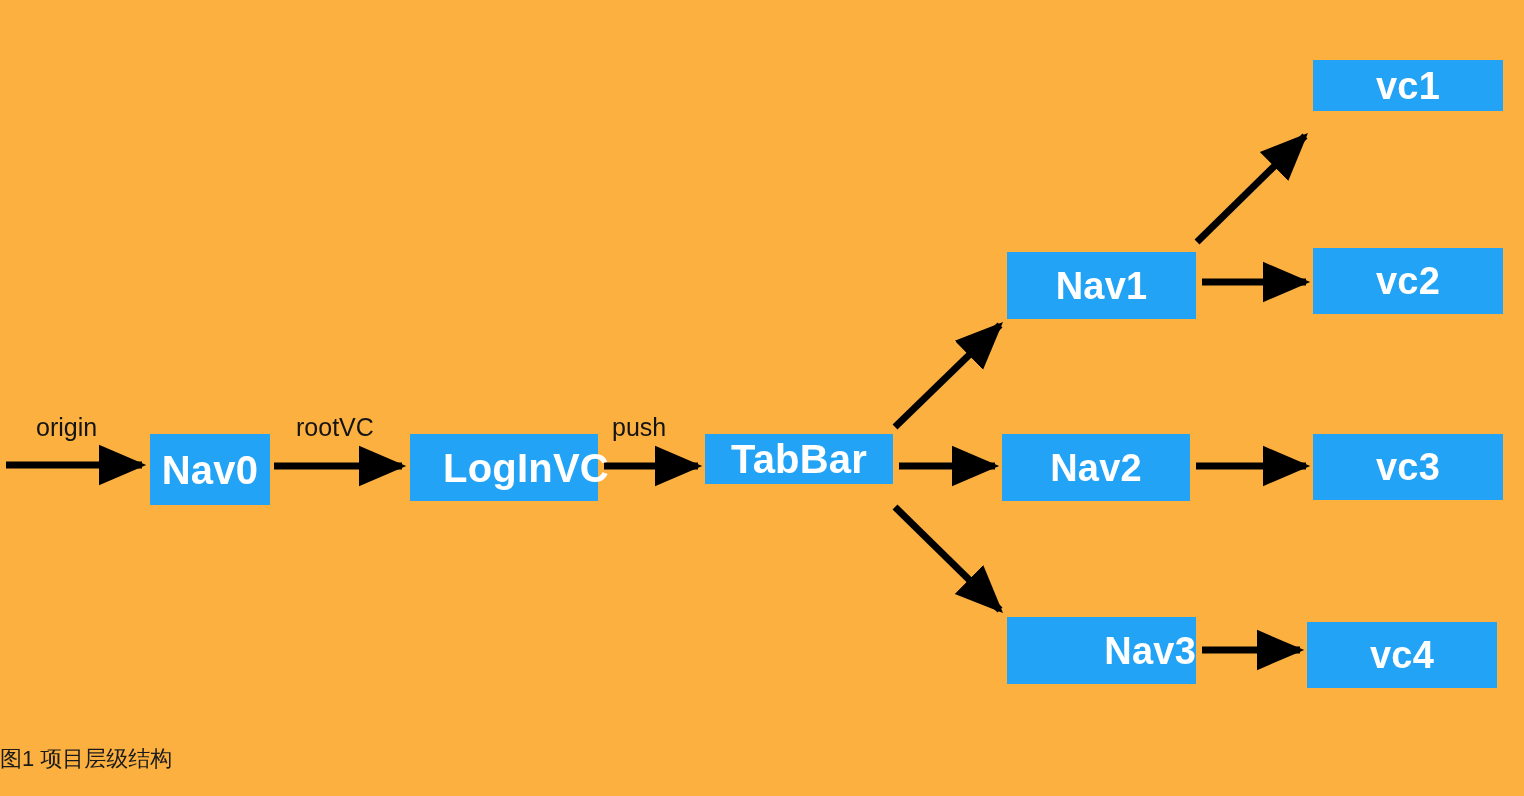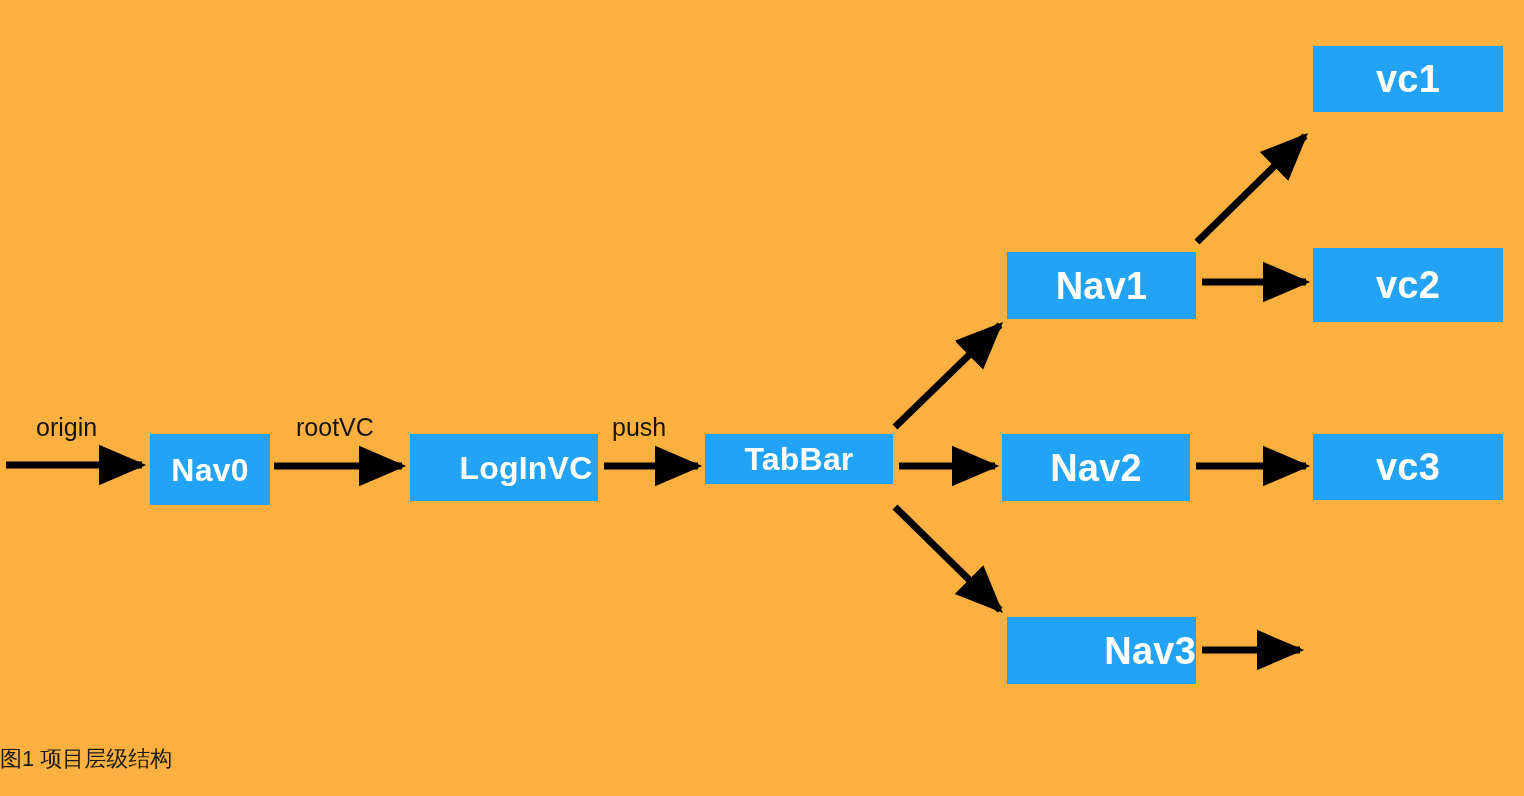--- a/index.html
+++ b/index.html
@@ -34,21 +34,21 @@
     color: #ffffff;
     display: flex;
     align-items: center;
     justify-content: center;
     font-weight: 700;
     letter-spacing: 0.2px;
     line-height: 1;
     white-space: nowrap;
     box-sizing: border-box;
   }
-  .node-lg { font-size: 32px; }
+  .node-lg { font-size: 40px; }
   .node-md { font-size: 38px; }
   .edge-label {
     position: absolute;
     color: #141414;
     font-size: 25px;
     font-weight: 400;
     line-height: 1;
     white-space: nowrap;
   }
   #figure-caption {
@@ -138,28 +138,31 @@
   </div>
 
   <div class="node node-md" style="left:1002px; top:434px; width:188px; height:67px;">
     <span>Nav2</span>
   </div>
 
   <div class="node node-md" style="left:1007px; top:617px; width:189px; height:67px;justify-content:flex-end;">
     <span>Nav3</span>
   </div>
 
-  <div class="node node-md" style="left:1313px; top:46px; width:190px; height:66px;">
+  <div class="node node-md" style="left:1313px; top:60px; width:190px; height:51px;">
     <span>vc1</span>
   </div>
 
-  <div class="node node-md" style="left:1313px; top:248px; width:190px; height:74px;">
+  <div class="node node-md" style="left:1313px; top:248px; width:190px; height:66px;">
     <span>vc2</span>
   </div>
 
   <div class="node node-md" style="left:1313px; top:434px; width:190px; height:66px;">
     <span>vc3</span>
   </div>
 
+  <div class="node node-md" style="left:1307px; top:622px; width:190px; height:66px;">
+    <span>vc4</span>
+  </div>
 
   <div id="figure-caption">图1 项目层级结构</div>
 
 </div>
 
 </body></html>

